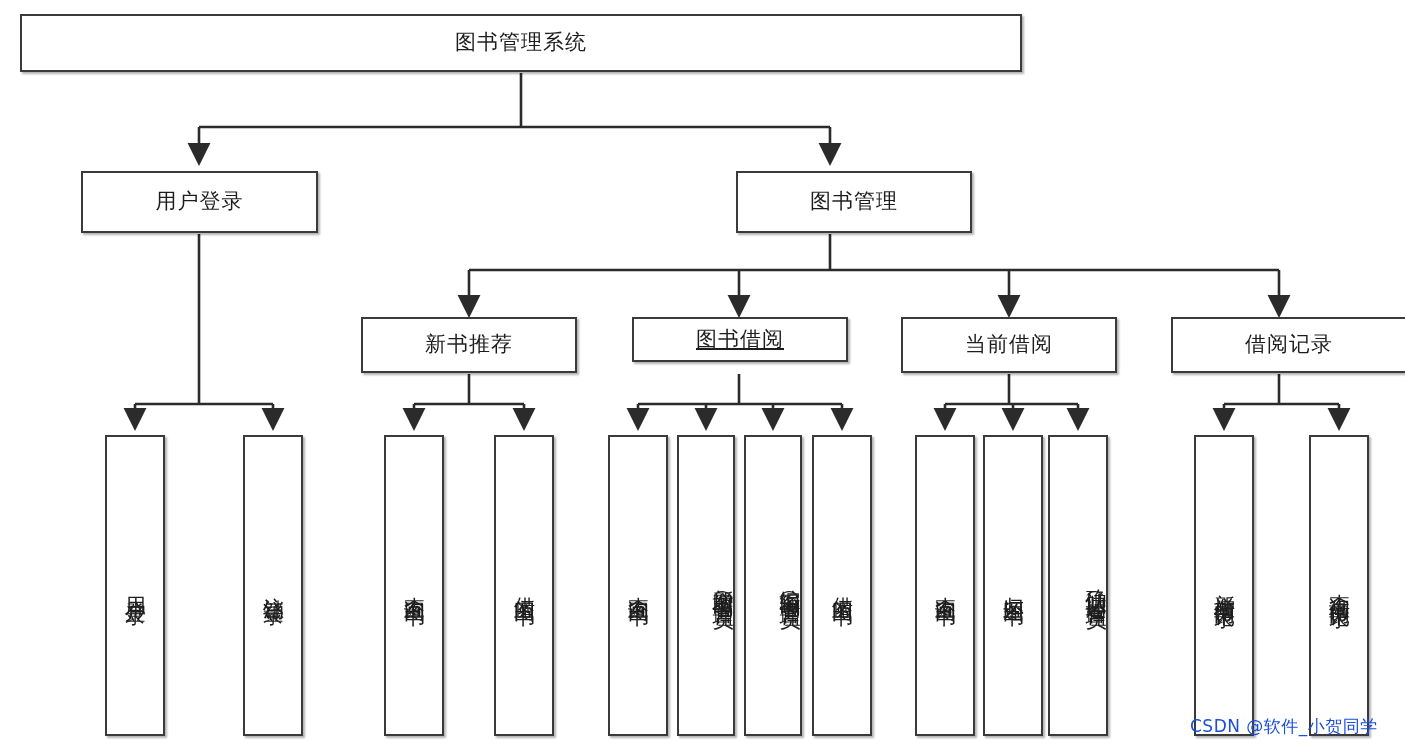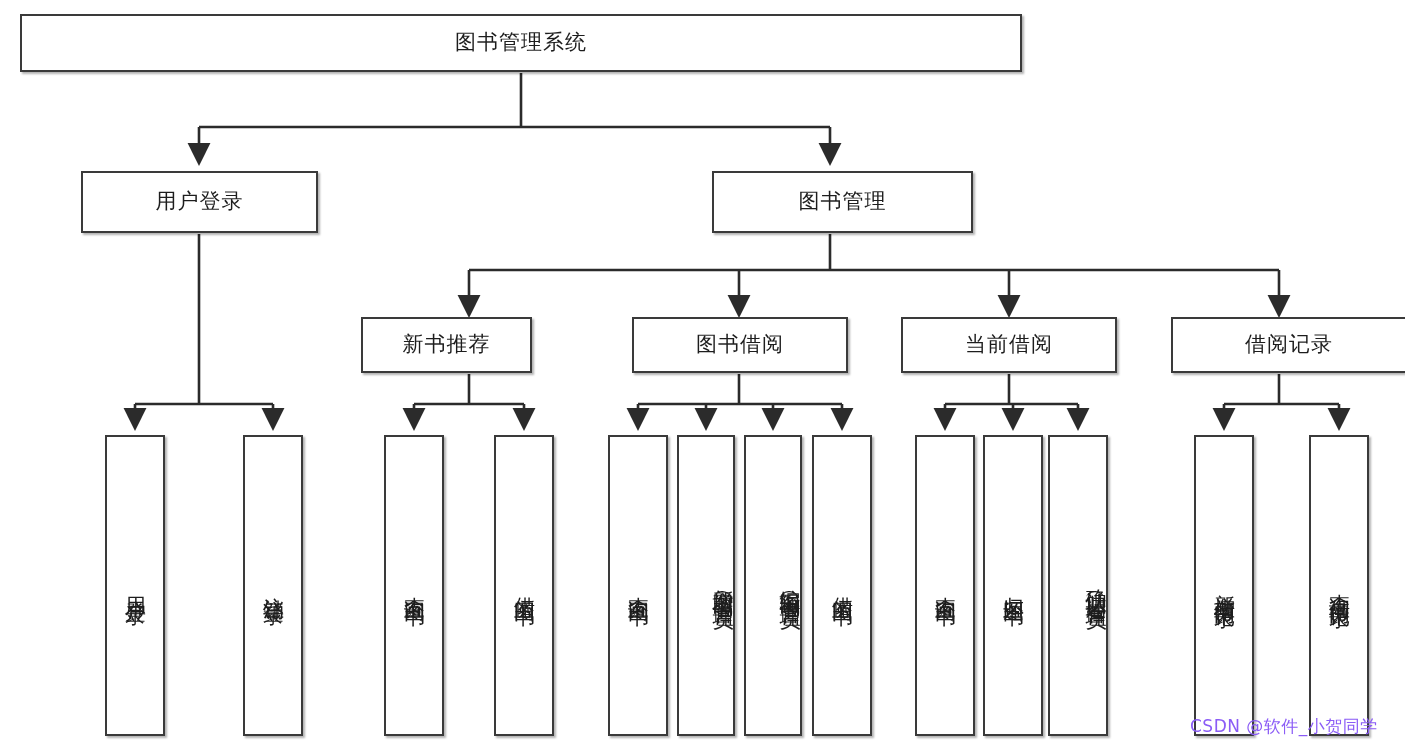--- a/index.html
+++ b/index.html
@@ -51,21 +51,21 @@
     letter-spacing: 3px;
     line-height: 1.0;
     padding: 6px 0;
   }
   .node.vert.topalign {
     align-items: flex-start;
   }
   .watermark {
     position: absolute;
     font-size: 17px;
-    color: #8b5cf6;
+    color: #1d4ed8;
     white-space: nowrap;
     letter-spacing: 0.5px;
     font-family: "DejaVu Sans", sans-serif;
   }
 </style>
 </head>
 <body>
 
 <div id="canvas">
 
@@ -120,28 +120,28 @@
     </g>
   </svg>
 
   <div class="node horiz" style="left:20px; top:14px; width:1002px; height:58px;">
     <span>图书管理系统</span>
   </div>
 
   <div class="node horiz" style="left:81px; top:171px; width:237px; height:62px;">
     <span>用户登录</span>
   </div>
-  <div class="node horiz" style="left:712px; top:171px; width:261px; height:62px;">
+  <div class="node horiz" style="left:736px; top:171px; width:236px; height:62px;">
     <span>图书管理</span>
   </div>
 
-  <div class="node horiz" style="left:361px; top:317px; width:171px; height:56px;">
+  <div class="node horiz" style="left:361px; top:317px; width:216px; height:56px;">
     <span>新书推荐</span>
   </div>
-  <div class="node horiz" style="left:632px; top:317px; width:216px; height:56px;">
+  <div class="node horiz" style="left:632px; top:317px; width:216px; height:45px;text-decoration:underline;">
     <span>图书借阅</span>
   </div>
   <div class="node horiz" style="left:901px; top:317px; width:216px; height:56px;align-items:center;">
     <span>当前借阅</span>
   </div>
   <div class="node horiz" style="left:1171px; top:317px; width:236px; height:56px;">
     <span>借阅记录</span>
   </div>
 
   <div class="node vert" style="left:105px; top:435px; width:60px; height:301px;">

